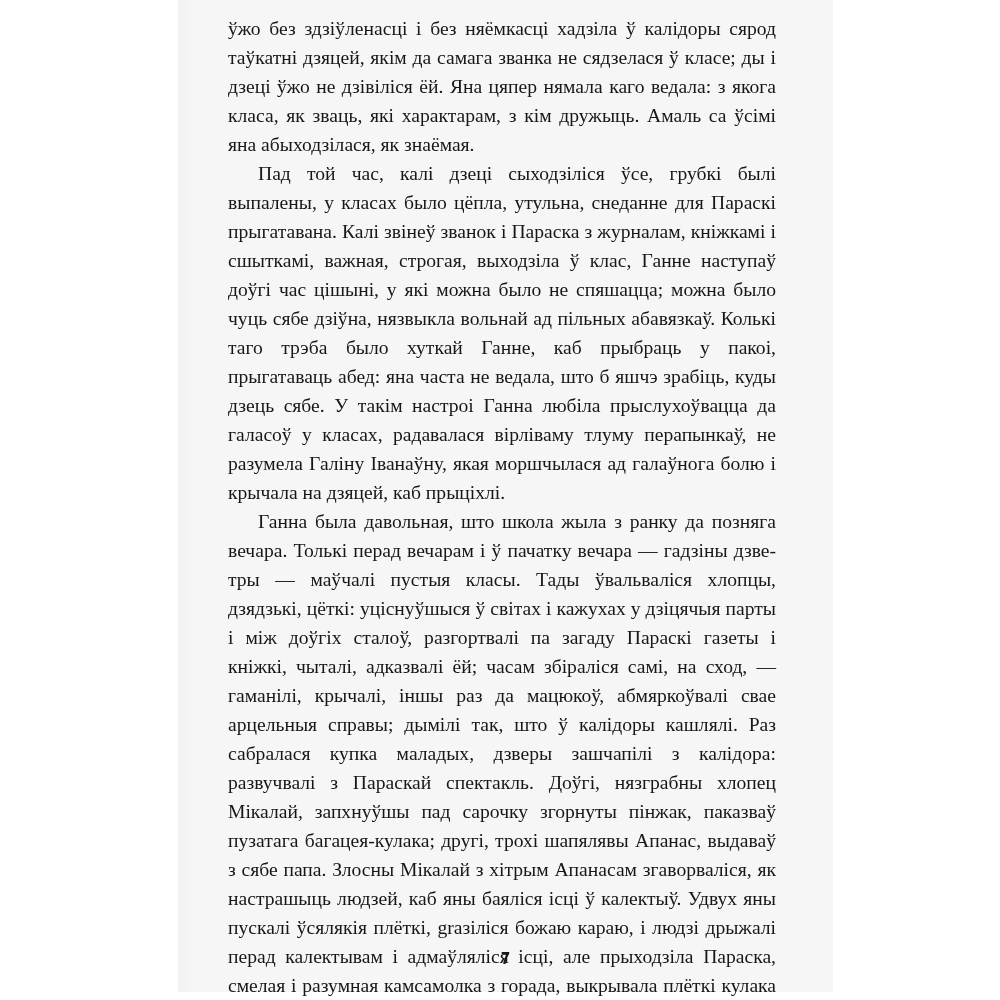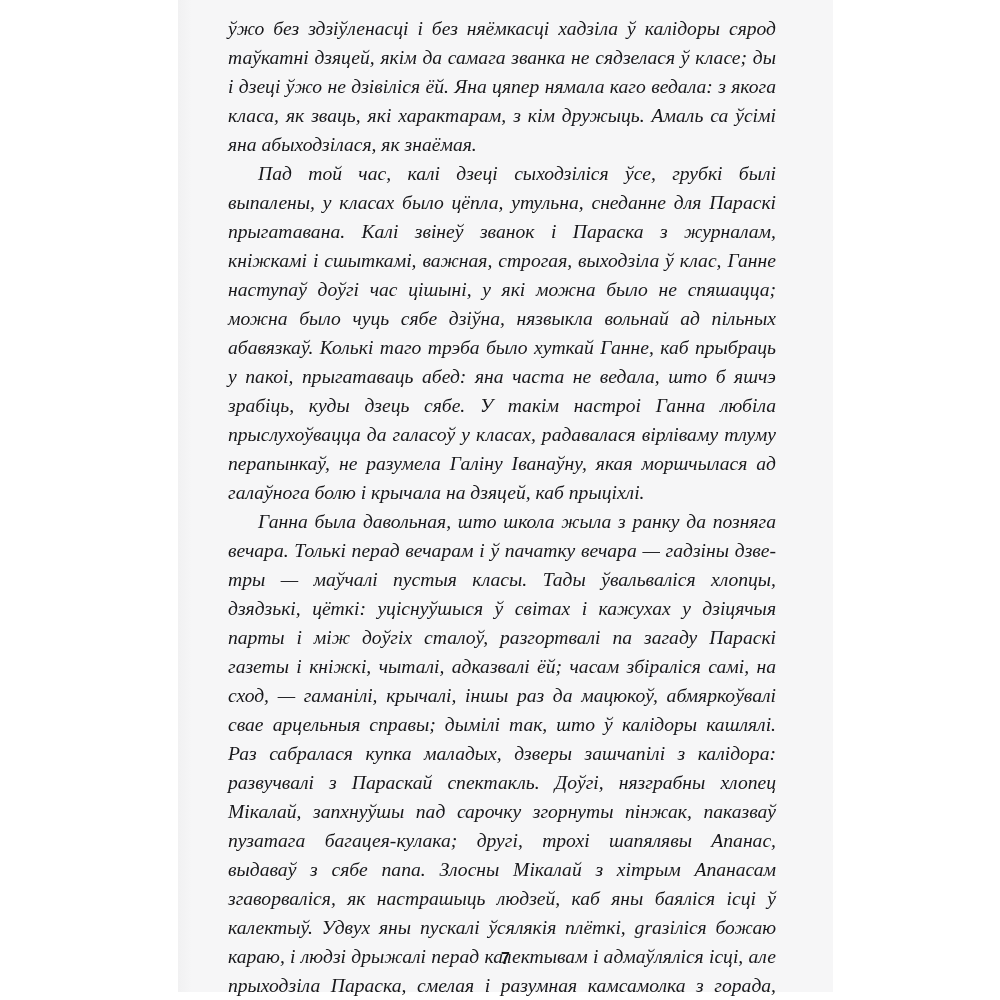--- a/index.html
+++ b/index.html
@@ -55,21 +55,20 @@
     font-size: 19.6px;
     line-height: 29px;
     -webkit-font-smoothing: antialiased;
     hyphens: none;
   }
 
   .para {
     margin: 0;
     text-indent: 30px;
     text-align: justify;
-    font-style: italic;
   }
 
   
   .para.continuation {
     text-indent: 0;
   }
 
   
   .para:last-of-type {
     text-align-last: left;

